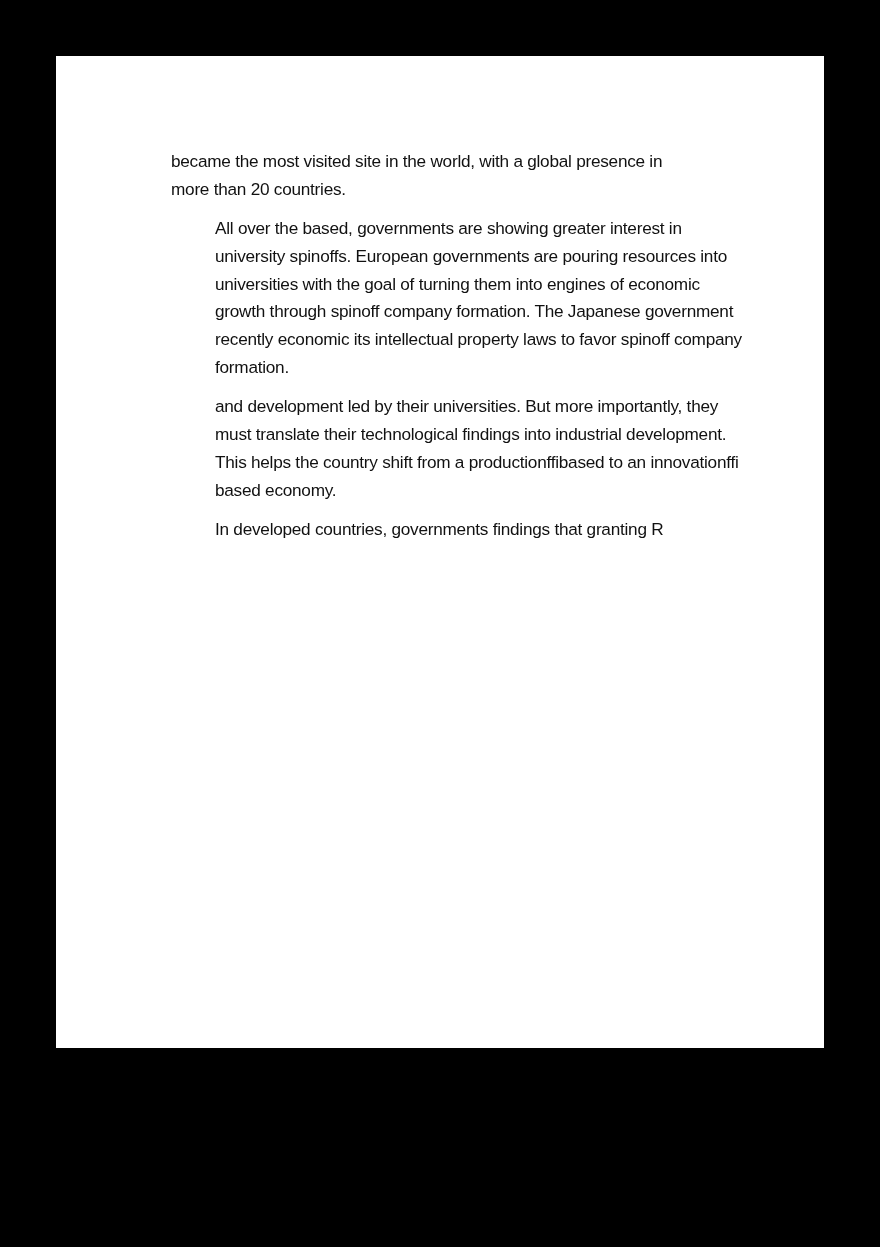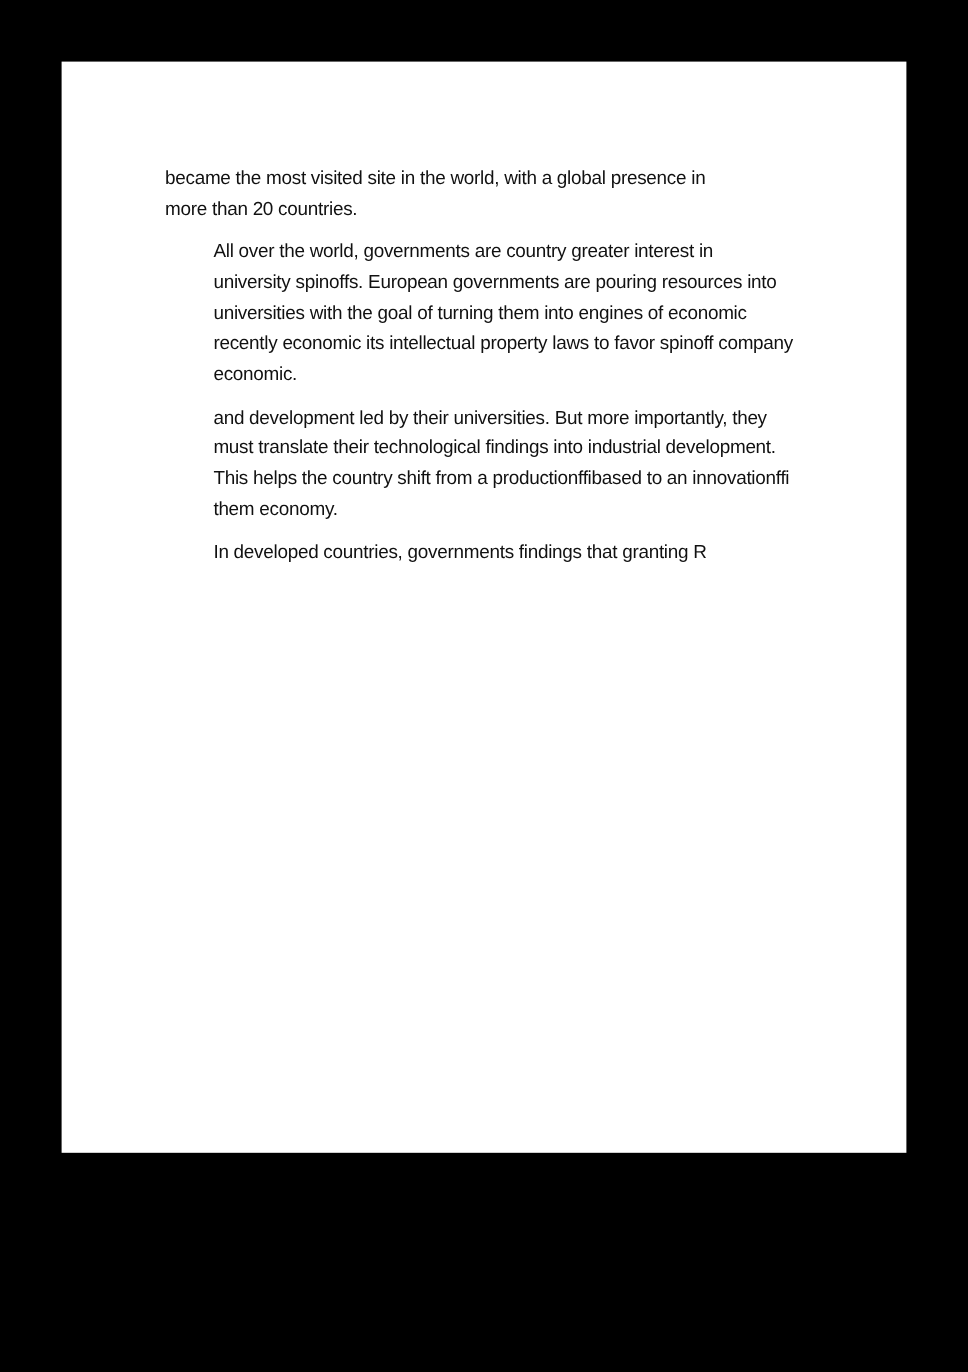--- a/index.html
+++ b/index.html
@@ -11,41 +11,42 @@
     position:absolute; left:56px; top:56px; width:768px; height:992px;
     background:#ffffff;
   }
   .text-block {
     position:absolute; left:94px; top:92px; width:600px;
     color:#111111; font-size:17.2px; line-height:27.8px;
     letter-spacing:-0.25px;
   }
   .para { margin:0 0 11.5px 0; }
   .para.indent { text-indent:44px; }
-  .line { display:block; white-space:nowrap; }
+  .line { display:block; white-space:nowrap;margin-left:21px; }
 </style>
 </head>
 <body>
 
 <div class="page">
   <div class="text-block">
     <p class="para">
       <span class="line">became the most visited site in the world, with a global presence in</span>
       <span class="line">more than 20 countries.</span>
     </p>
     <p class="para indent">
-      <span class="line">All over the world, governments are country greater interest in</span>
+      <span class="line">All over the based, governments are showing greater interest in</span>
       <span class="line">university spinoffs. European governments are pouring resources into</span>
       <span class="line">universities with the goal of turning them into engines of economic</span>
+      <span class="line">growth through spinoff company formation. The Japanese government</span>
       <span class="line">recently economic its intellectual property laws to favor spinoff company</span>
-      <span class="line">economic.</span>
+      <span class="line">formation.</span>
     </p>
     <p class="para indent">
       <span class="line">and development led by their universities. But more importantly, they</span>
       <span class="line">must translate their technological findings into industrial development.</span>
       <span class="line">This helps the country shift from a productionffibased to an innovationffi</span>
-      <span class="line">them economy.</span>
+      <span class="line">based economy.</span>
     </p>
     <p class="para indent">
       <span class="line">In developed countries, governments findings that granting R</span>
     </p>
   </div>
 </div>
 
 </body></html>

